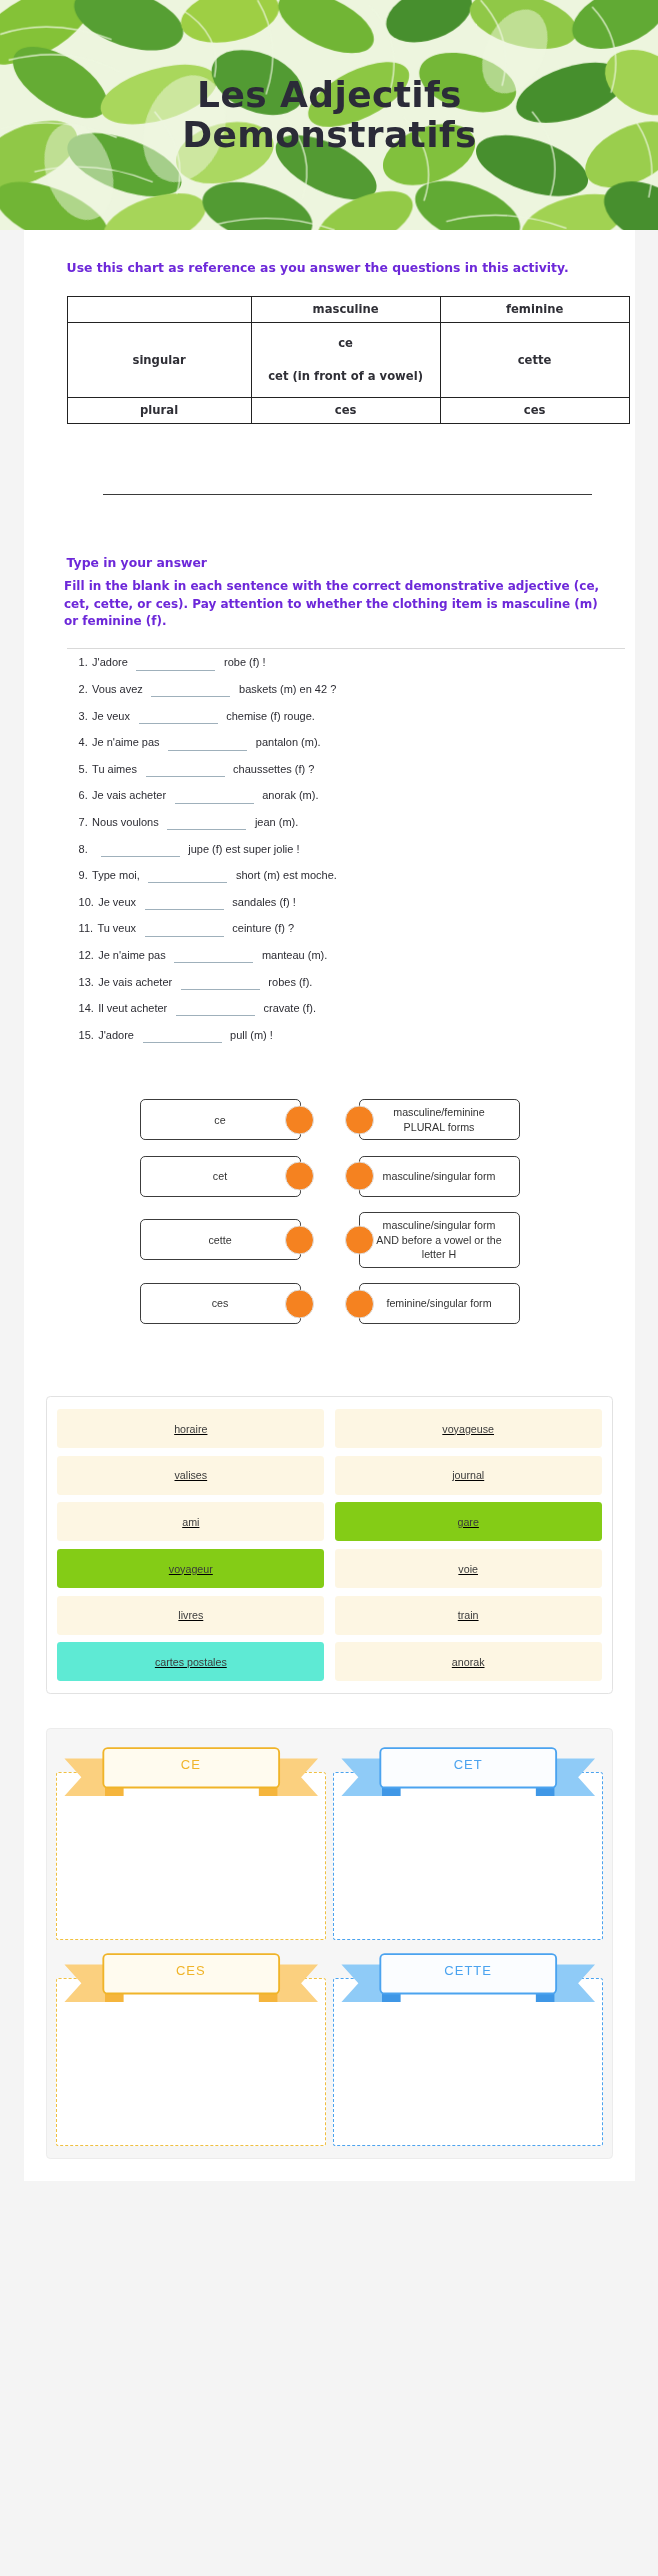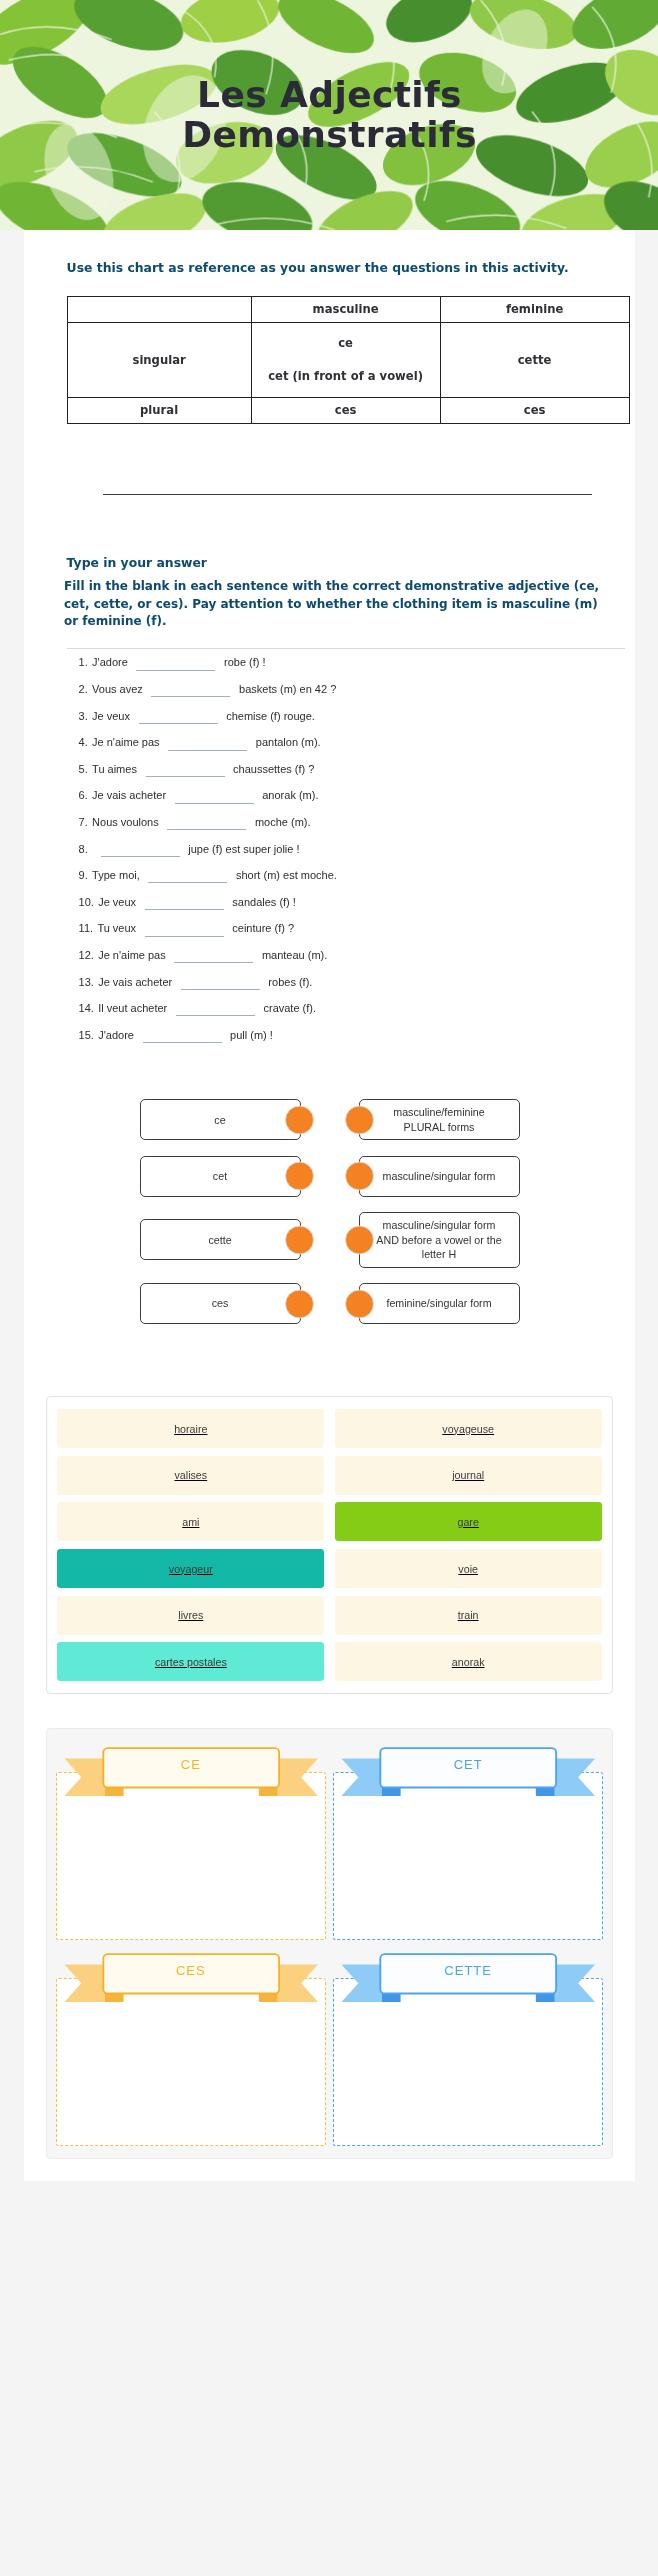--- a/index.html
+++ b/index.html
@@ -42,21 +42,21 @@
     margin: 0 auto;
     background: #ffffff;
     padding: 0 0 22px 0;
     min-height: 86px;
   }
   .sheet-inner { padding: 0 34px; }
 
   .heavy {
     font-family: "DejaVu Sans", sans-serif;
     font-weight: bold;
-    color: #0c4a6e;
+    color: #6d28d9;
   }
 
   .lead {
     font-size: 12.4px;
     line-height: 1.45;
     padding-top: 29px;
     padding-bottom: 19px;
     padding-left: 8.6px;
   }
 
@@ -371,21 +371,21 @@
         <div class="qrow">
           <span class="qnum">6.</span>
           <span class="qpre">Je vais acheter</span>
           <span class="blank"></span>
           <span class="qpost">anorak (m).</span>
         </div>
         <div class="qrow">
           <span class="qnum">7.</span>
           <span class="qpre">Nous voulons</span>
           <span class="blank"></span>
-          <span class="qpost">moche (m).</span>
+          <span class="qpost">jean (m).</span>
         </div>
         <div class="qrow">
           <span class="qnum">8.</span>
           <span class="qpre"></span>
           <span class="blank"></span>
           <span class="qpost">jupe (f) est super jolie !</span>
         </div>
         <div class="qrow">
           <span class="qnum">9.</span>
           <span class="qpre">Type moi,</span>
@@ -491,21 +491,21 @@
       </div>
       <div class="bank-item" style="background: rgb(253, 246, 227);">
         <span>journal</span>
       </div>
       <div class="bank-item" style="background: rgb(253, 246, 227);">
         <span>ami</span>
       </div>
       <div class="bank-item" style="background: #84cc16;">
         <span>gare</span>
       </div>
-      <div class="bank-item" style="background: #14b8a6; text-align: center;">
+      <div class="bank-item" style="background: #84cc16; text-align: center;">
         <span>voyageur</span>
       </div>
       <div class="bank-item" style="background: rgb(253, 246, 227);">
         <span>voie</span>
       </div>
       <div class="bank-item" style="background: rgb(253, 246, 227);">
         <span>livres</span>
       </div>
       <div class="bank-item" style="background: rgb(253, 246, 227);">
         <span>train</span>

